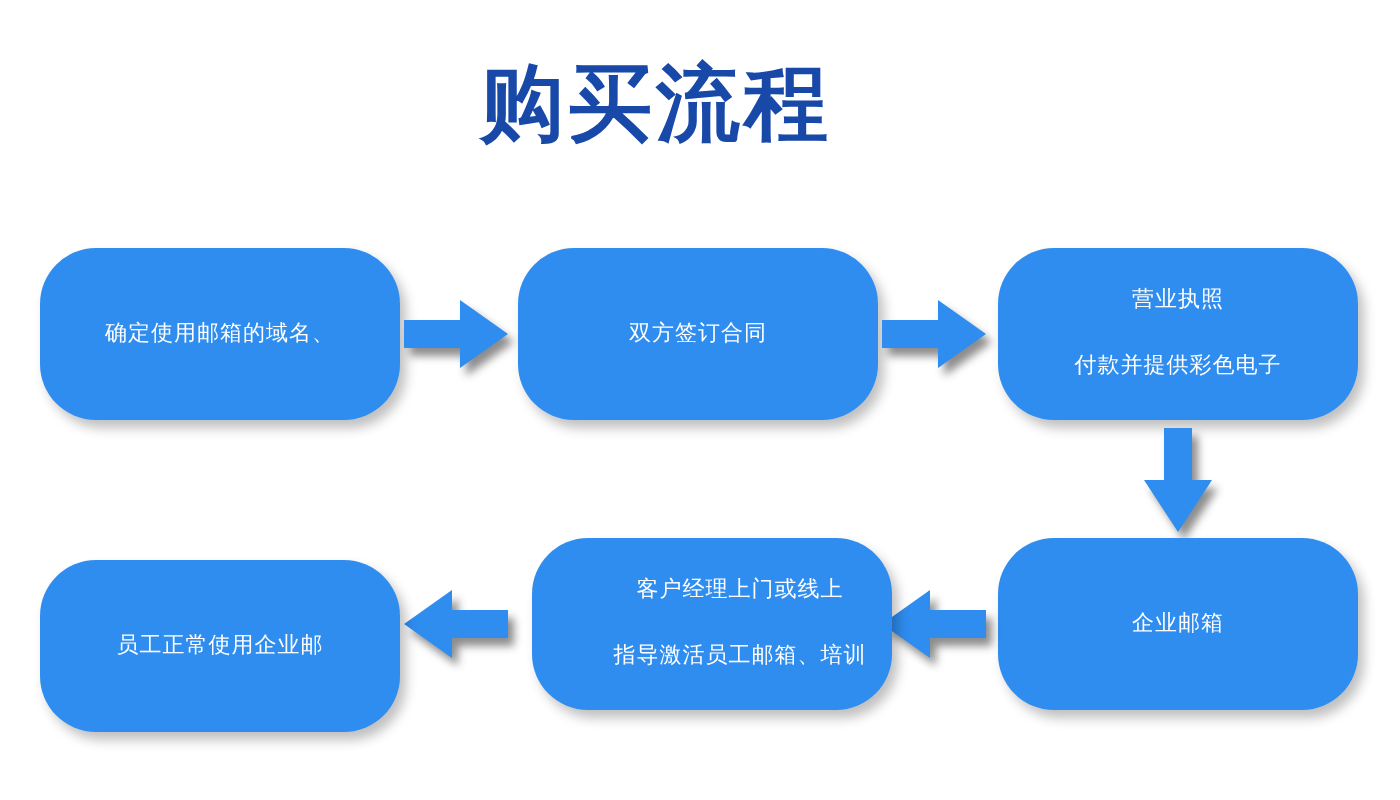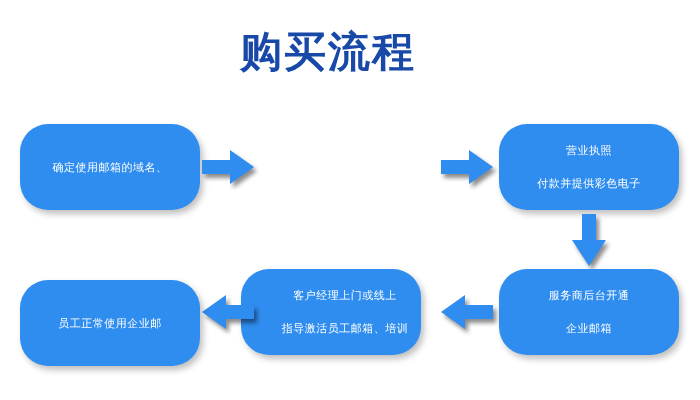--- a/index.html
+++ b/index.html
@@ -44,21 +44,21 @@
     font-size: 11px;
     line-height: 33px;
     letter-spacing: 0.5px;
     text-align: center;
     white-space: nowrap;
   }
   .pos-r1c1 { left: 20px;  top: 124px; }
   .pos-r1c2 { left: 259px; top: 124px; }
   .pos-r1c3 { left: 499px; top: 124px; }
   .pos-r2c3 { left: 499px; top: 269px; }
-  .pos-r2c2 { left: 241px; top: 269px; padding-left: 28px; }
+  .pos-r2c2 { left: 266px; top: 269px; padding-left: 28px; }
   .pos-r2c1 { left: 20px;  top: 280px; }
   .flow-arrow {
     position: absolute;
     filter: drop-shadow(3px 4px 2px rgba(0,0,0,0.45));
   }
   .flow-arrow polygon { fill: var(--arrow-fill); }
   .pos-a1 { left: 202px; top: 150px; }
   .pos-a2 { left: 441px; top: 150px; }
   .pos-a3 { left: 572px; top: 214px; }
   .pos-a4 { left: 441px; top: 295px; }
@@ -72,36 +72,38 @@
   <div class="page-title">购买流程</div>
 
   <div class="flow-box pos-r1c1">
     <span>确定使用邮箱的域名、</span>
   </div>
 
   <svg class="flow-arrow pos-a1" width="52" height="34" viewBox="0 0 52 34">
     <polygon points="0,10 28,10 28,0 52,17 28,34 28,24 0,24"></polygon>
   </svg>
 
+  <div class="flow-box pos-r1c2">
+    <span>双方签订合同</span>
+  </div>
 
   <svg class="flow-arrow pos-a2" width="52" height="34" viewBox="0 0 52 34">
     <polygon points="0,10 28,10 28,0 52,17 28,34 28,24 0,24"></polygon>
   </svg>
 
   <div class="flow-box pos-r1c3">
     <span>营业执照</span>
     <span>付款并提供彩色电子</span>
   </div>
 
   <svg class="flow-arrow pos-a3" width="34" height="52" viewBox="0 0 34 52">
     <polygon points="10,0 24,0 24,26 34,26 17,52 0,26 10,26"></polygon>
   </svg>
 
   <div class="flow-box pos-r2c3">
-    <span>服务商后台开通</span>
     <span>企业邮箱</span>
   </div>
 
   <svg class="flow-arrow pos-a4" width="52" height="34" viewBox="0 0 52 34">
     <polygon points="52,10 24,10 24,0 0,17 24,34 24,24 52,24"></polygon>
   </svg>
 
   <div class="flow-box pos-r2c2">
     <span>客户经理上门或线上</span>
     <span>指导激活员工邮箱、培训</span>

